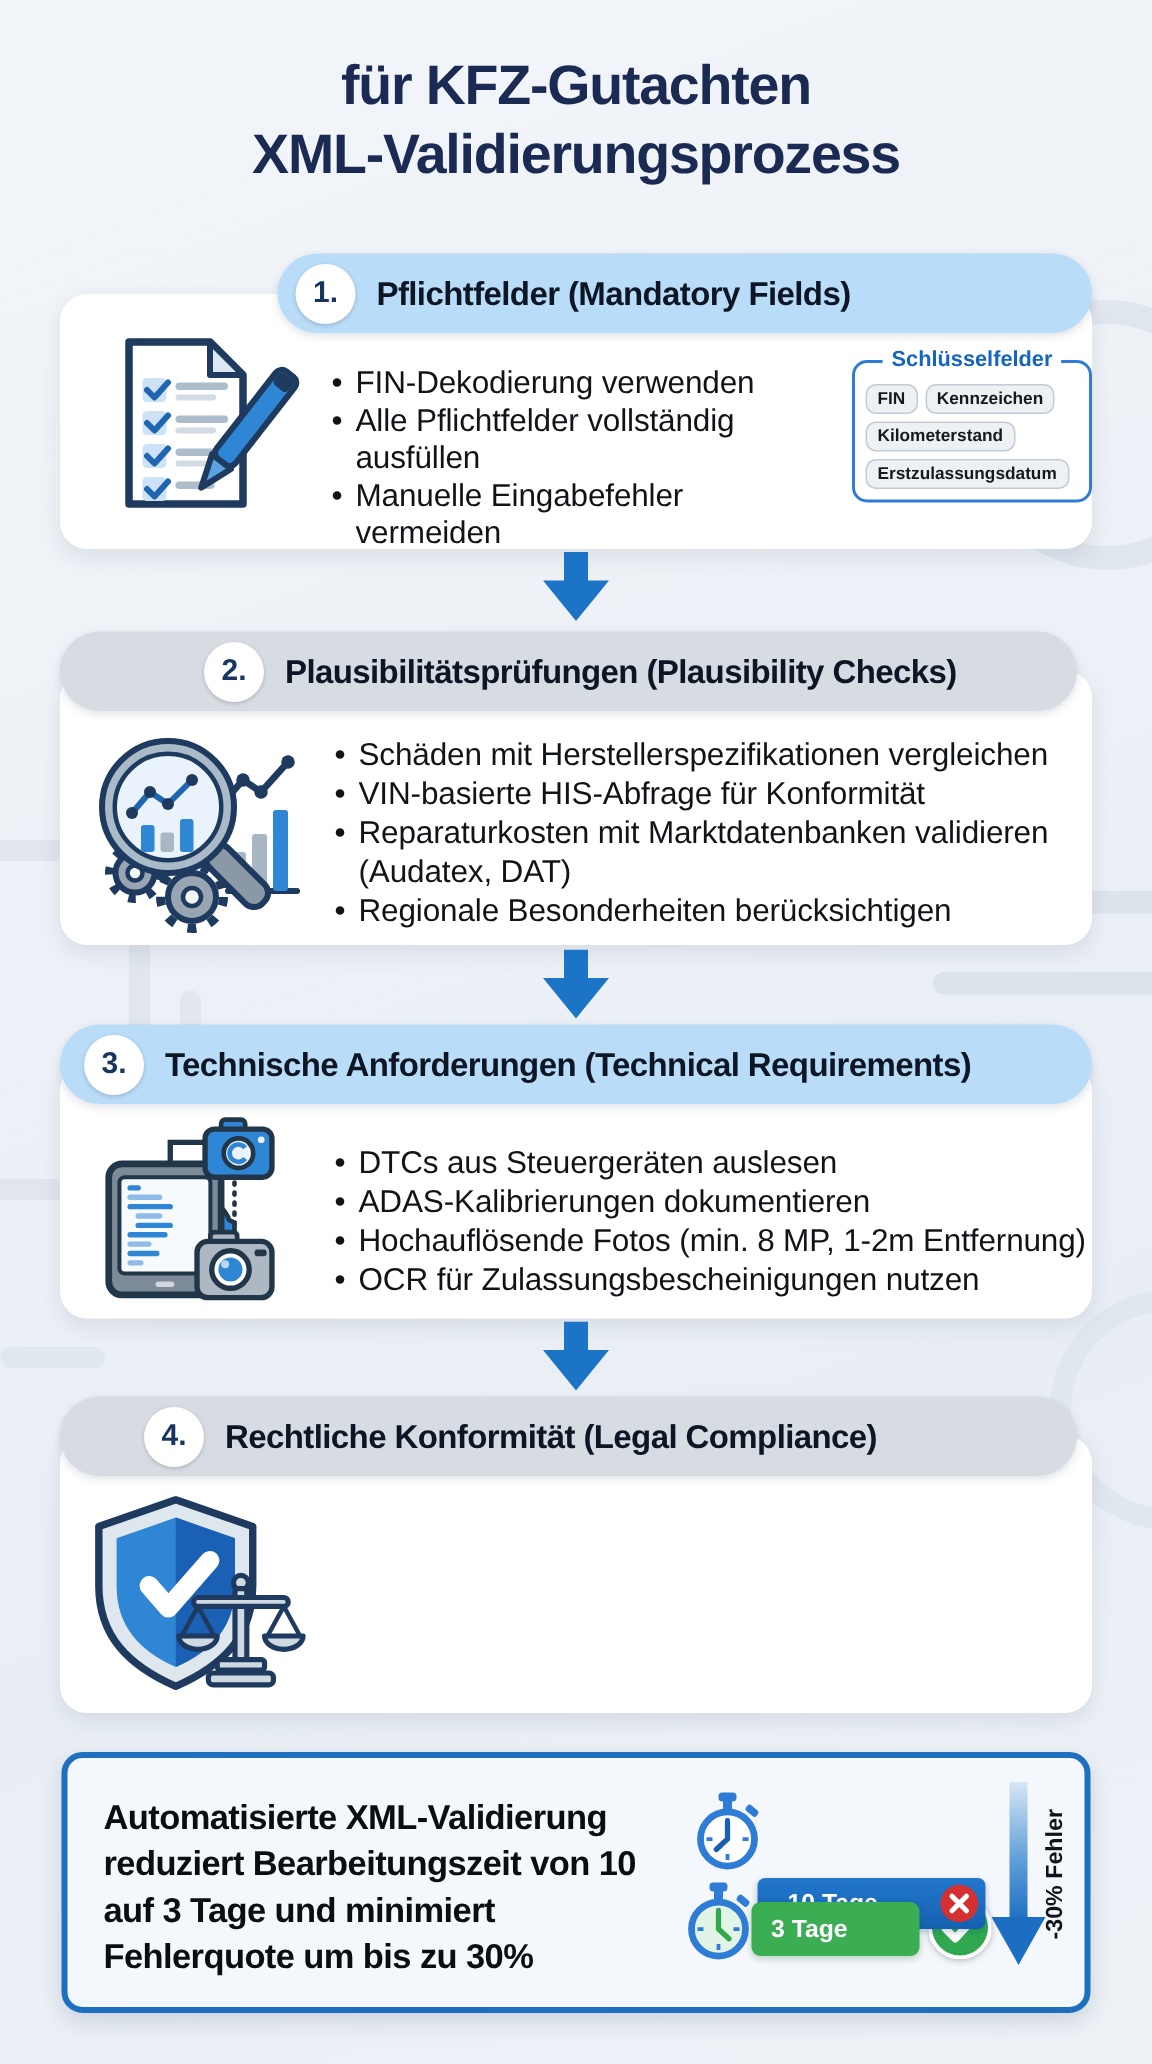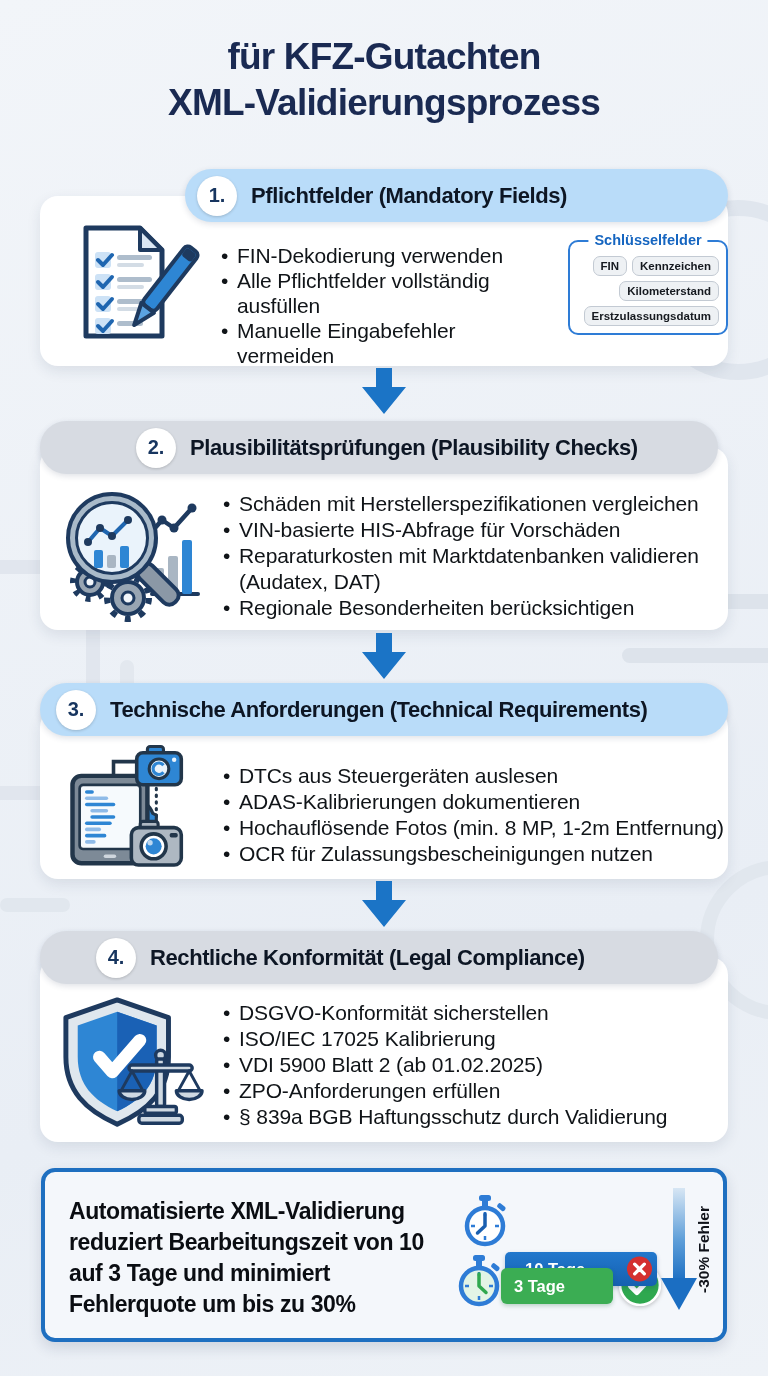--- a/index.html
+++ b/index.html
@@ -27,21 +27,21 @@
   .bullets { position: absolute; z-index: 2; list-style: none; font-size: 21px;
              line-height: 25px; color: #101418; letter-spacing: -0.1px; }
   .bullets.lh26 { line-height: 26px; }
   .bullets li { position: relative; padding-left: 17px; }
   .bullets li::before { content: "•"; position: absolute; left: 1px; }
   .kf { position: absolute; z-index: 2; border: 2px solid var(--key-fields-border, #2e7cd6);
         border-radius: 10px; background: #fff; padding: 14px 7px 7px; width: 160px; }
   .kf-title { position: absolute; top: -10px; left: 50%; transform: translateX(-50%);
               background: #fff; padding: 0 6px; font-size: 14.5px; font-weight: 700;
               color: #1565c0; white-space: nowrap; }
-  .kf-tags { display: flex; flex-wrap: wrap; gap: 5px; justify-content: flex-end; }
+  .kf-tags { display: flex; flex-wrap: wrap; gap: 5px; }
   .tag { background: #eef1f4; border: 1.5px solid #c3cad3; border-radius: 7px;
          font-size: 11.5px; font-weight: 600; color: #15191f; padding: 3px 7px;
          white-space: nowrap; }
   .flow-arrow { position: absolute; z-index: 2; width: 44px; height: 46px; }
   .summary { position: absolute; left: 41px; top: 1168px; width: 686px; height: 174px;
              background: #f4f7fb; border: 4px solid var(--accent-blue, #1e6fc0);
              border-radius: 14px; z-index: 1; box-shadow: 0 6px 14px rgba(25,45,80,.14); }
   .summary-text { position: absolute; left: 24px; top: 24px; width: 388px; font-size: 23px;
                   font-weight: 800; color: #0a0d12; line-height: 31px; letter-spacing: -0.4px; }
   .sw { position: absolute; width: 48px; height: 54px; z-index: 2; }
@@ -163,21 +163,21 @@
       <rect x="64" y="68" width="9" height="22" rx="2" fill="#2e86d4"></rect>
       <path d="M32 64 L44 50 L56 58 L72 42" fill="none" stroke="#1f66b0" stroke-width="4" stroke-linecap="round" stroke-linejoin="round"></path>
       <circle cx="32" cy="64" r="4" fill="#1e3a5f"></circle>
         <circle cx="44" cy="50" r="4" fill="#1e3a5f"></circle>
       <circle cx="56" cy="58" r="4" fill="#1e3a5f"></circle>
         <circle cx="72" cy="42" r="4" fill="#1e3a5f"></circle>
     </svg>
   </div>
   <ul class="bullets lh26" style="left:222px;top:491px;width:498px;">
     <li>Schäden mit Herstellerspezifikationen vergleichen</li>
-    <li>VIN-basierte HIS-Abfrage für Vorschäden</li>
+    <li>VIN-basierte HIS-Abfrage für Konformität</li>
     <li>Reparaturkosten mit Marktdatenbanken validieren (Audatex, DAT)</li>
     <li>Regionale Besonderheiten berücksichtigen</li>
   </ul>
 
   <div class="flow-arrow" style="left:362px;top:633px;">
     <svg width="44" height="46" viewBox="0 0 44 46">
         <path d="M14 0 H30 V19 H44 L22 46 L0 19 H14 Z" fill="#1b74c6"></path>
       </svg>
   </div>
 
@@ -247,27 +247,20 @@
         <rect x="72" y="74" width="64" height="6" rx="3" fill="#cfd9e2" stroke-width="3.5"></rect>
         <path d="M75 80 L64 100 M75 80 L86 100" fill="none" stroke-width="3"></path>
         <path d="M62 100 a13 9 0 0 0 26 0 z" fill="#cfd9e2" stroke-width="3.5"></path>
         <path d="M133 80 L122 100 M133 80 L144 100" fill="none" stroke-width="3"></path>
         <path d="M120 100 a13 9 0 0 0 26 0 z" fill="#cfd9e2" stroke-width="3.5"></path>
         <rect x="88" y="116" width="32" height="7" rx="2" fill="#cfd9e2" stroke-width="3.5"></rect>
         <rect x="82" y="125" width="44" height="8" rx="3" fill="#cfd9e2" stroke-width="3.5"></rect>
       </g>
     </svg>
   </div>
-  <ul class="bullets lh26" style="left:222px;top:1000px;width:502px;">
-    <li>DSGVO-Konformität sicherstellen</li>
-    <li>ISO/IEC 17025 Kalibrierung</li>
-    <li>VDI 5900 Blatt 2 (ab 01.02.2025)</li>
-    <li>ZPO-Anforderungen erfüllen</li>
-    <li>§ 839a BGB Haftungsschutz durch Validierung</li>
-  </ul>
 
   <div class="summary">
     <div class="summary-text">Automatisierte XML-Validierung reduziert Bearbeitungszeit von 10 auf 3 Tage und minimiert Fehlerquote um bis zu 30%</div>
 
     <div class="sw" style="left:416px;top:22px;">
       <svg width="48" height="54" viewBox="0 0 48 54">
         <rect x="18" y="1" width="12" height="6" rx="2.5" fill="#2e7cd6"></rect>
         <rect x="21" y="6" width="6" height="6" fill="#2e7cd6"></rect>
         <g transform="rotate(40 39 14)">
             <rect x="35" y="10" width="9" height="5" rx="2" fill="#2e7cd6"></rect>

